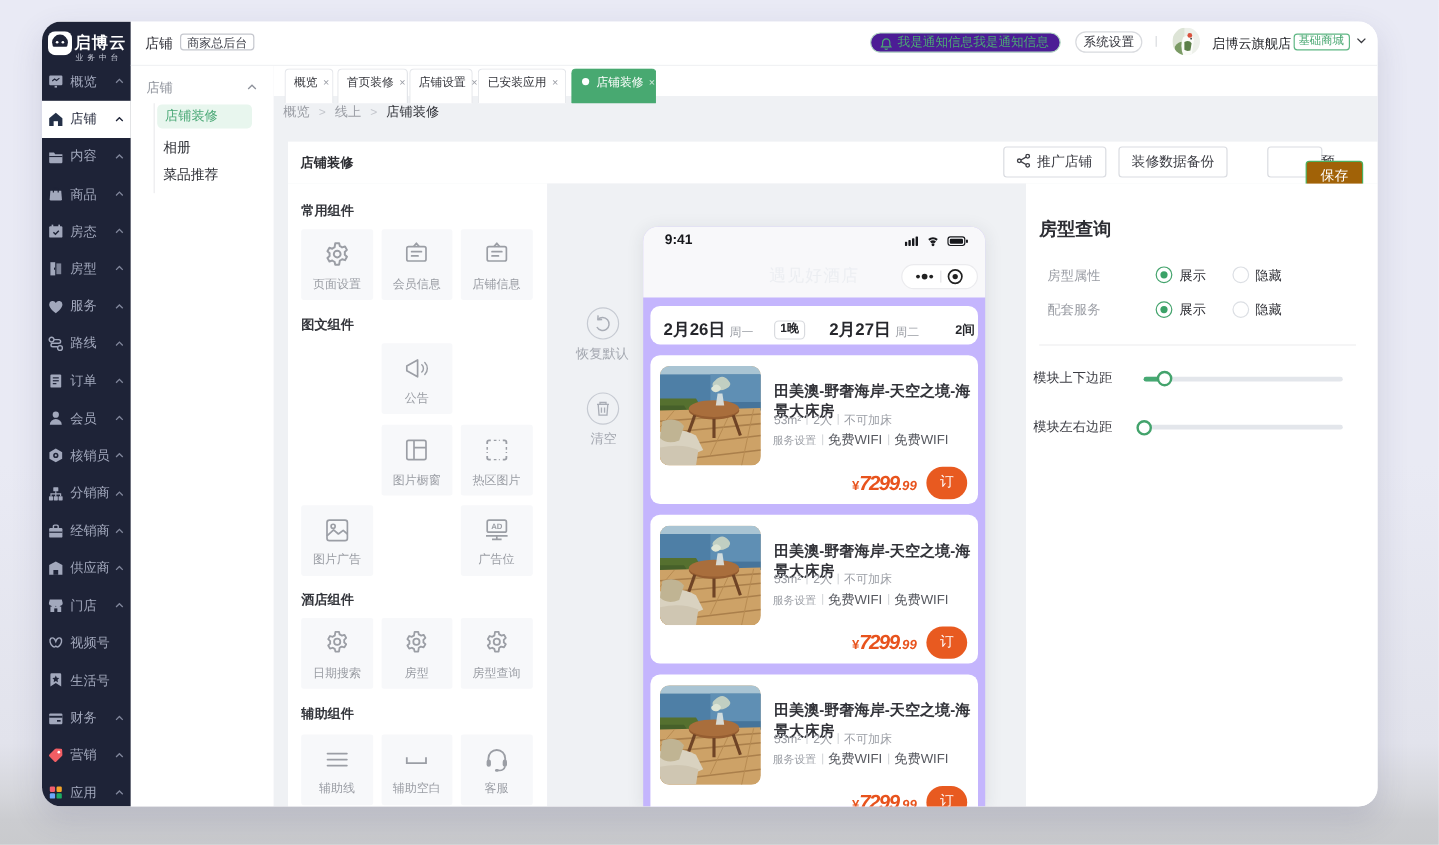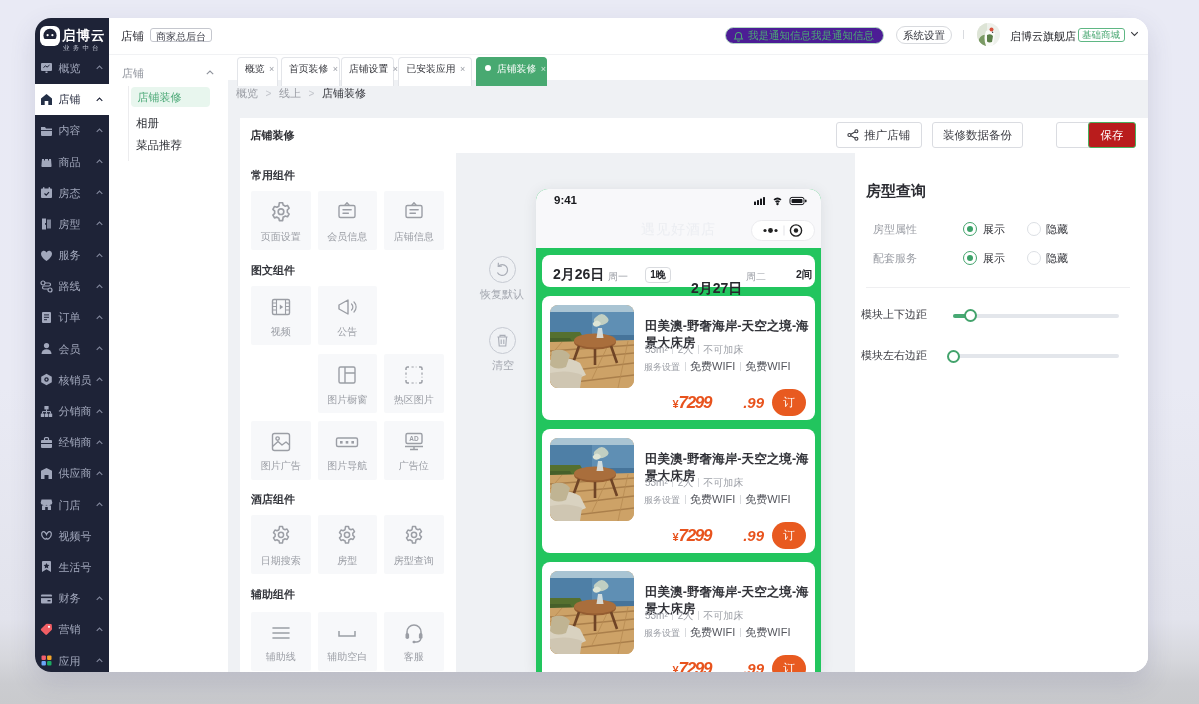--- a/index.html
+++ b/index.html
@@ -51,51 +51,51 @@
   .tab.green { background:#48a971; border-color:#48a971; color:#fff; }
   .tab.green .x { color:#cfe8da; }
   .tab.green .dot { display:inline-block; width:6px; height:6px; background:#fff; border-radius:50%; margin-right:6px; vertical-align:1px; }
   .crumbs { position:absolute; left:8px; top:31px; font-size:11px; color:#9a9da4; white-space:nowrap; }
   .crumbs b { color:#303238; font-weight:500; }
   .crumbs .sep { color:#c2c5cb; margin:0 4.5px; font-size:10px; }
 
   .pagehead { position:absolute; left:12px; top:63px; right:0; height:34.5px; background:#fff; }
   .ph-title { position:absolute; left:10.5px; top:10px; font-size:11px; font-weight:bold; color:#2e2f34; }
   .btn { position:absolute; top:4px; height:25.5px; border:1px solid #dadce1; border-radius:3px; background:#fff; font-size:11.5px; color:#3c3d44; text-align:center; line-height:24px; }
-  .btn.grn { background:#b91c1c; border-color:#4ab05e; color:#fff; }
+  .btn.grn { background:#a16207; border-color:#4ab05e; color:#fff;margin-top:12px; }
 
   .content { position:absolute; left:0; top:97.5px; right:0; bottom:0; }
   .components { position:absolute; left:12px; top:0; width:216px; bottom:0; background:#fff; }
   .sect { position:absolute; left:11px; font-size:11px; font-weight:bold; color:#33353b; }
   .card { position:absolute; width:59.5px; height:59px; background:#f7f8fa; border-radius:2px; }
   .card .cic { position:absolute; left:50%; top:9px; transform:translateX(-50%); }
   .card .clb { position:absolute; left:0; right:0; bottom:6.5px; text-align:center; font-size:10px; color:#9a9da4; white-space:nowrap; }
 
   .canvas { position:absolute; left:228px; top:0; width:399px; bottom:0; background:#eff1f4; }
   .sidebtn { position:absolute; width:27px; height:27px; border:1px solid #c6cad2; border-radius:50%; }
   .sidelab { position:absolute; font-size:11px; color:#a4a8b0; white-space:nowrap; }
 
-  .phone { position:absolute; left:80px; top:36.5px; width:285px; bottom:0; background:#22c55e; border-radius:12px 12px 0 0; box-shadow:0 2px 14px rgba(40,45,60,.10);text-decoration:underline; }
+  .phone { position:absolute; left:80px; top:36.5px; width:285px; bottom:0; background:#c4b5fd; border-radius:12px 12px 0 0; box-shadow:0 2px 14px rgba(40,45,60,.10);text-decoration:underline; }
   .p-head { position:absolute; left:0; top:0; width:285px; height:59px; background:#f8f8fa; border-radius:12px 12px 0 0; }
   .p-time { position:absolute; left:18px; top:5px; font-size:11.5px; font-weight:bold; color:#17181c; }
   .p-title { position:absolute; left:0; width:285px; top:32px; text-align:center; font-size:14px; color:#eceef2; font-weight:500; letter-spacing:1px; }
   .p-capsule { position:absolute; left:215px; top:31px; width:64px; height:21px; background:#fff; border:1px solid #ebebee; border-radius:11px; }
   .datebar { position:absolute; left:6px; top:66px; width:273px; height:32px; background:#fff; border-radius:8px; }
   .hcard { position:absolute; left:6px; width:273px; height:124px; background:#fff; border-radius:8px; }
   .hc-img { position:absolute; left:8px; top:9px; width:84px; height:83px; border-radius:8px; overflow:hidden; }
   .hc-t { position:absolute; left:103px; top:22px; width:172px; font-size:12.6px; line-height:17px; color:#33343a; font-weight:600; }
   .hc-spec { position:absolute; left:103px; top:46.5px; font-size:10px; color:#9b9ea5; white-space:nowrap; }
   .hc-spec .vl, .hc-serv .vl { display:inline-block; width:1px; height:9px; background:#d8dadd; margin:0 4.5px; vertical-align:-1px; }
   .hc-serv { position:absolute; left:102px; top:63px; font-size:11px; color:#55575e; white-space:nowrap; }
   .hc-serv .small { font-size:9px; color:#9b9ea5; }
   
   .hc-price { position:absolute; right:51px; top:97px; color:#e8531d; white-space:nowrap; }
   .hc-price .y { font-size:11px; font-weight:bold; }
   .hc-price .big { font-size:17px; font-weight:bold; font-style:italic; letter-spacing:-1.3px; }
-  .hc-price .dec { font-size:15px; font-weight:bold; font-style:italic;margin-left:32px; }
+  .hc-price .dec { font-size:11px; font-weight:bold; font-style:italic; }
   .hc-book { position:absolute; right:9px; top:93px; width:34px; height:27px; background:#e85a20; border-radius:14px; color:#fff; font-size:11.5px; text-align:center; line-height:27px; }
 
   .settings { position:absolute; left:627px; top:0; right:0; bottom:0; background:#fff; }
   .st-h { position:absolute; left:11px; top:29px; font-size:15px; font-weight:bold; color:#2c2d33; }
   .st-lab { position:absolute; left:18px; font-size:11px; color:#9a9da4; }
   .st-slab { position:absolute; left:6px; font-size:11px; color:#3a3b42; }
   .radio { position:absolute; width:14px; height:14px; border-radius:50%; }
   .radio.on { border:1px solid #43a36c; }
   .radio.on i { position:absolute; left:3px; top:3px; width:6px; height:6px; background:#3ba268; border-radius:50%; }
   .radio.off { border:1px solid #dcdfe4; background:#fff; }
@@ -410,29 +410,20 @@
           </div>
           <div class="card" style="left:144px;top:38.5px;">
             <span class="cic"><svg width="24" height="24" viewBox="0 0 24 24" fill="none" stroke="#9b9ea5" stroke-width="1.4">
                 <path d="M9.7 5.5 L12 2.7 L14.3 5.5" stroke-linejoin="round"></path>
                 <rect x="4" y="5.5" width="16" height="12" rx="1.5"></rect>
                 <path d="M8 9.7 h8.2 M8 13.3 h5.4" stroke-linecap="round"></path>
               </svg></span>
             <span class="clb">店铺信息</span>
           </div>
           <div class="sect" style="top:110px;">图文组件</div>
-          <div class="card" style="left:11px;top:133.5px;">
-            <span class="cic"><svg width="24" height="24" viewBox="0 0 24 24" fill="none" stroke="#9b9ea5" stroke-width="1.4">
-                <rect x="3.5" y="4.5" width="17" height="15" rx="1.5"></rect>
-                <path d="M7.5 4.5 v15 M16.5 4.5 v15" stroke-width="1.1"></path>
-                <path d="M3.5 8 h4 M3.5 11.5 h4 M3.5 15 h4 M16.5 8 h4 M16.5 11.5 h4 M16.5 15 h4" stroke-width="1.1"></path>
-                <path d="M10.8 9.5 l3.4 2.5 -3.4 2.5 z" fill="#9b9ea5" stroke="none"></path>
-              </svg></span>
-            <span class="clb">视频</span>
-          </div>
           <div class="card" style="left:77.5px;top:133.5px;">
             <span class="cic"><svg width="24" height="24" viewBox="0 0 24 24" fill="none" stroke="#9b9ea5" stroke-width="1.4">
                 <path d="M4 10 l9 -5 v14 l-9 -5 z M4 10 v4" stroke-linejoin="round"></path>
                 <path d="M16.5 9 a4 4 0 0 1 0 6 M19 7 a7 7 0 0 1 0 10" stroke-linecap="round" stroke-width="1.2"></path>
               </svg></span>
             <span class="clb">公告</span>
           </div>
           <div class="card" style="left:77.5px;top:201.5px;">
             <span class="cic"><svg width="24" height="24" viewBox="0 0 24 24" fill="none" stroke="#9b9ea5" stroke-width="1.4">
                 <rect x="4" y="4" width="16" height="16" rx="1.5"></rect>
@@ -447,29 +438,20 @@
               </svg></span>
             <span class="clb">热区图片</span>
           </div>
           <div class="card" style="left:11px;top:268px;">
             <span class="cic"><svg width="24" height="24" viewBox="0 0 24 24" fill="none" stroke="#9b9ea5" stroke-width="1.4">
                 <rect x="3.5" y="3.5" width="17" height="17" rx="2"></rect>
                 <circle cx="8.6" cy="8.6" r="1.7"></circle>
                 <path d="M3.5 16.5 l5.5-5 4 3.5 4-3 3.5 3" stroke-linejoin="round"></path>
               </svg></span>
             <span class="clb">图片广告</span>
-          </div>
-          <div class="card" style="left:77.5px;top:268px;">
-            <span class="cic"><svg width="26" height="24" viewBox="0 0 26 24" fill="none" stroke="#9b9ea5" stroke-width="1.4">
-                <rect x="2.5" y="8" width="21" height="8.5" rx="1.5"></rect>
-                <rect x="6" y="11" width="2.6" height="2.6" fill="#9b9ea5" stroke="none"></rect>
-                <rect x="11.7" y="11" width="2.6" height="2.6" fill="#9b9ea5" stroke="none"></rect>
-                <rect x="17.4" y="11" width="2.6" height="2.6" fill="#9b9ea5" stroke="none"></rect>
-              </svg></span>
-            <span class="clb">图片导航</span>
           </div>
           <div class="card" style="left:144px;top:268px;">
             <span class="cic"><svg width="26" height="24" viewBox="0 0 26 24" fill="none" stroke="#9b9ea5" stroke-width="1.4">
                 <rect x="5" y="3.5" width="16" height="10" rx="1.5"></rect>
                 <text x="13" y="11" font-size="6.5" font-weight="bold" fill="#9b9ea5" stroke="none" text-anchor="middle" font-family="Liberation Sans,sans-serif">AD</text>
                 <path d="M4 16.5 h18 M13 16.5 v3 M9 19.5 h8"></path>
               </svg></span>
             <span class="clb">广告位</span>
           </div>
           <div class="sect" style="top:339px;">酒店组件</div>
@@ -552,21 +534,21 @@
                   <circle cx="24" cy="9.5" r="1.6" fill="#222"></circle>
                   <rect x="31.5" y="4.5" width="1" height="10" fill="#e4e4e7"></rect>
                   <circle cx="44" cy="9.5" r="5.6" fill="none" stroke="#222" stroke-width="1.4"></circle>
                   <circle cx="44" cy="9.5" r="2.2" fill="#222"></circle>
                 </svg></div>
           </div>
           <div class="datebar">
             <span style="position:absolute;left:11px;top:11px;font-size:14px;font-weight:bold;color:#26272c;">2月26日</span>
             <span style="position:absolute;left:66px;top:14.5px;font-size:10px;color:#9b9ea5;">周一</span>
             <span style="position:absolute;left:103px;top:12px;width:26px;height:15.5px;border:1px solid #d9dbdf;border-radius:4px;font-size:10px;font-weight:bold;color:#26272c;text-align:center;line-height:14.5px;">1晚</span>
-            <span style="position:absolute;left:149px;top:11px;font-size:14px;font-weight:bold;color:#26272c;margin-top:14px;">2月27日</span>
+            <span style="position:absolute;left:149px;top:11px;font-size:14px;font-weight:bold;color:#26272c;">2月27日</span>
             <span style="position:absolute;left:204px;top:14.5px;font-size:10px;color:#9b9ea5;">周二</span>
             <span style="position:absolute;left:254px;top:13px;font-size:10.5px;font-weight:bold;color:#26272c;">2间</span>
           </div>
           <div class="hcard" style="top:107px;" id="hc1">
               <div class="hc-img">
                 <svg class="abs" style="left:0;top:0;" width="84" height="83" viewBox="0 0 84 83">
                   <rect width="84" height="83" fill="#c99e66"></rect>
                   <rect x="0" y="0" width="84" height="9" fill="#a9c4d3"></rect>
                   <rect x="0" y="7" width="84" height="30" fill="#4e7fa6"></rect>
                   <rect x="42" y="7" width="42" height="30" fill="#5f8fb4"></rect>

